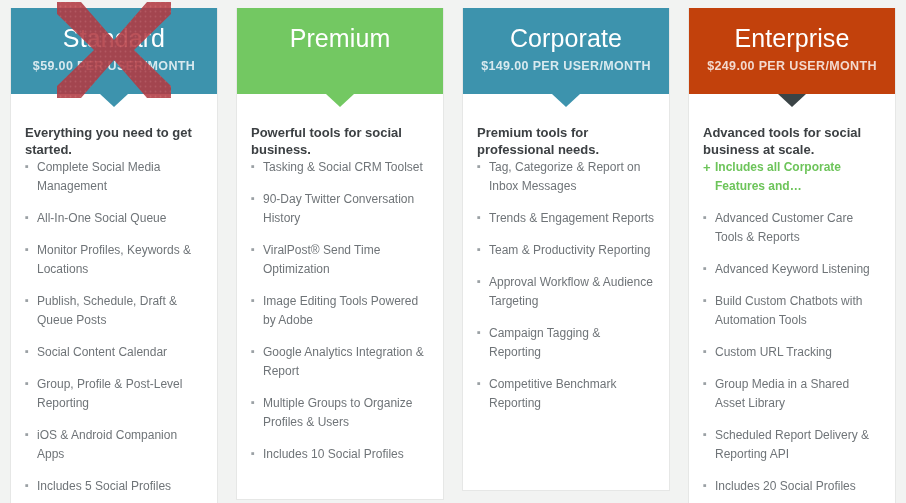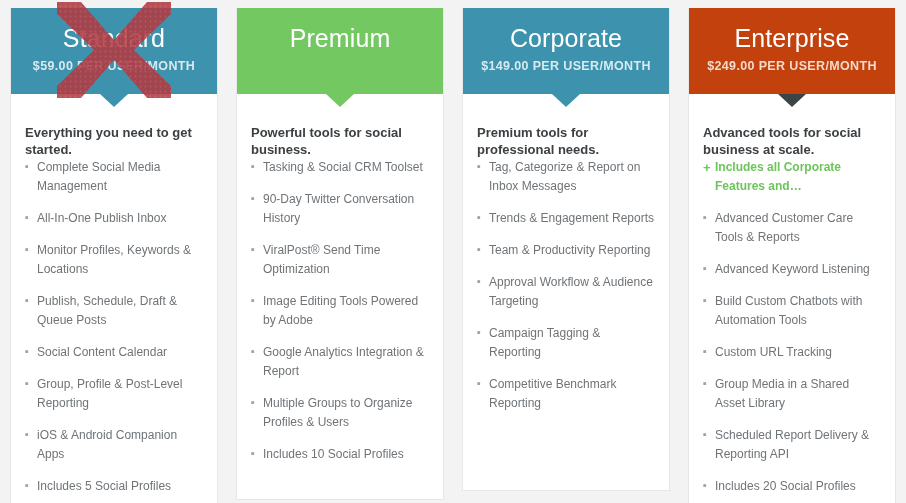--- a/index.html
+++ b/index.html
@@ -167,21 +167,21 @@
             <g fill="url(#dotsX)" opacity="0.88">
               <polygon points="8,2 32,2 65,40 98,2 122,2 122,14 85,50 122,86 122,98 98,98 65,60 32,98 8,98 8,86 45,50 8,14"></polygon>
             </g>
           </svg>
         </div>
       </div>
       <div class="plan-body">
         <div class="plan-tagline">Everything you need to get started.</div>
         <ul class="feature-list">
           <li class="feature-item">Complete Social Media Management</li>
-          <li class="feature-item">All-In-One Publish Inbox</li>
+          <li class="feature-item">All-In-One Social Queue</li>
           <li class="feature-item">Monitor Profiles, Keywords &amp; Locations</li>
           <li class="feature-item">Publish, Schedule, Draft &amp; Queue Posts</li>
           <li class="feature-item">Social Content Calendar</li>
           <li class="feature-item">Group, Profile &amp; Post-Level Reporting</li>
           <li class="feature-item">iOS &amp; Android Companion Apps</li>
           <li class="feature-item">Includes 5 Social Profiles</li>
         </ul>
       </div>
     </div>
     <div class="plan-card">

